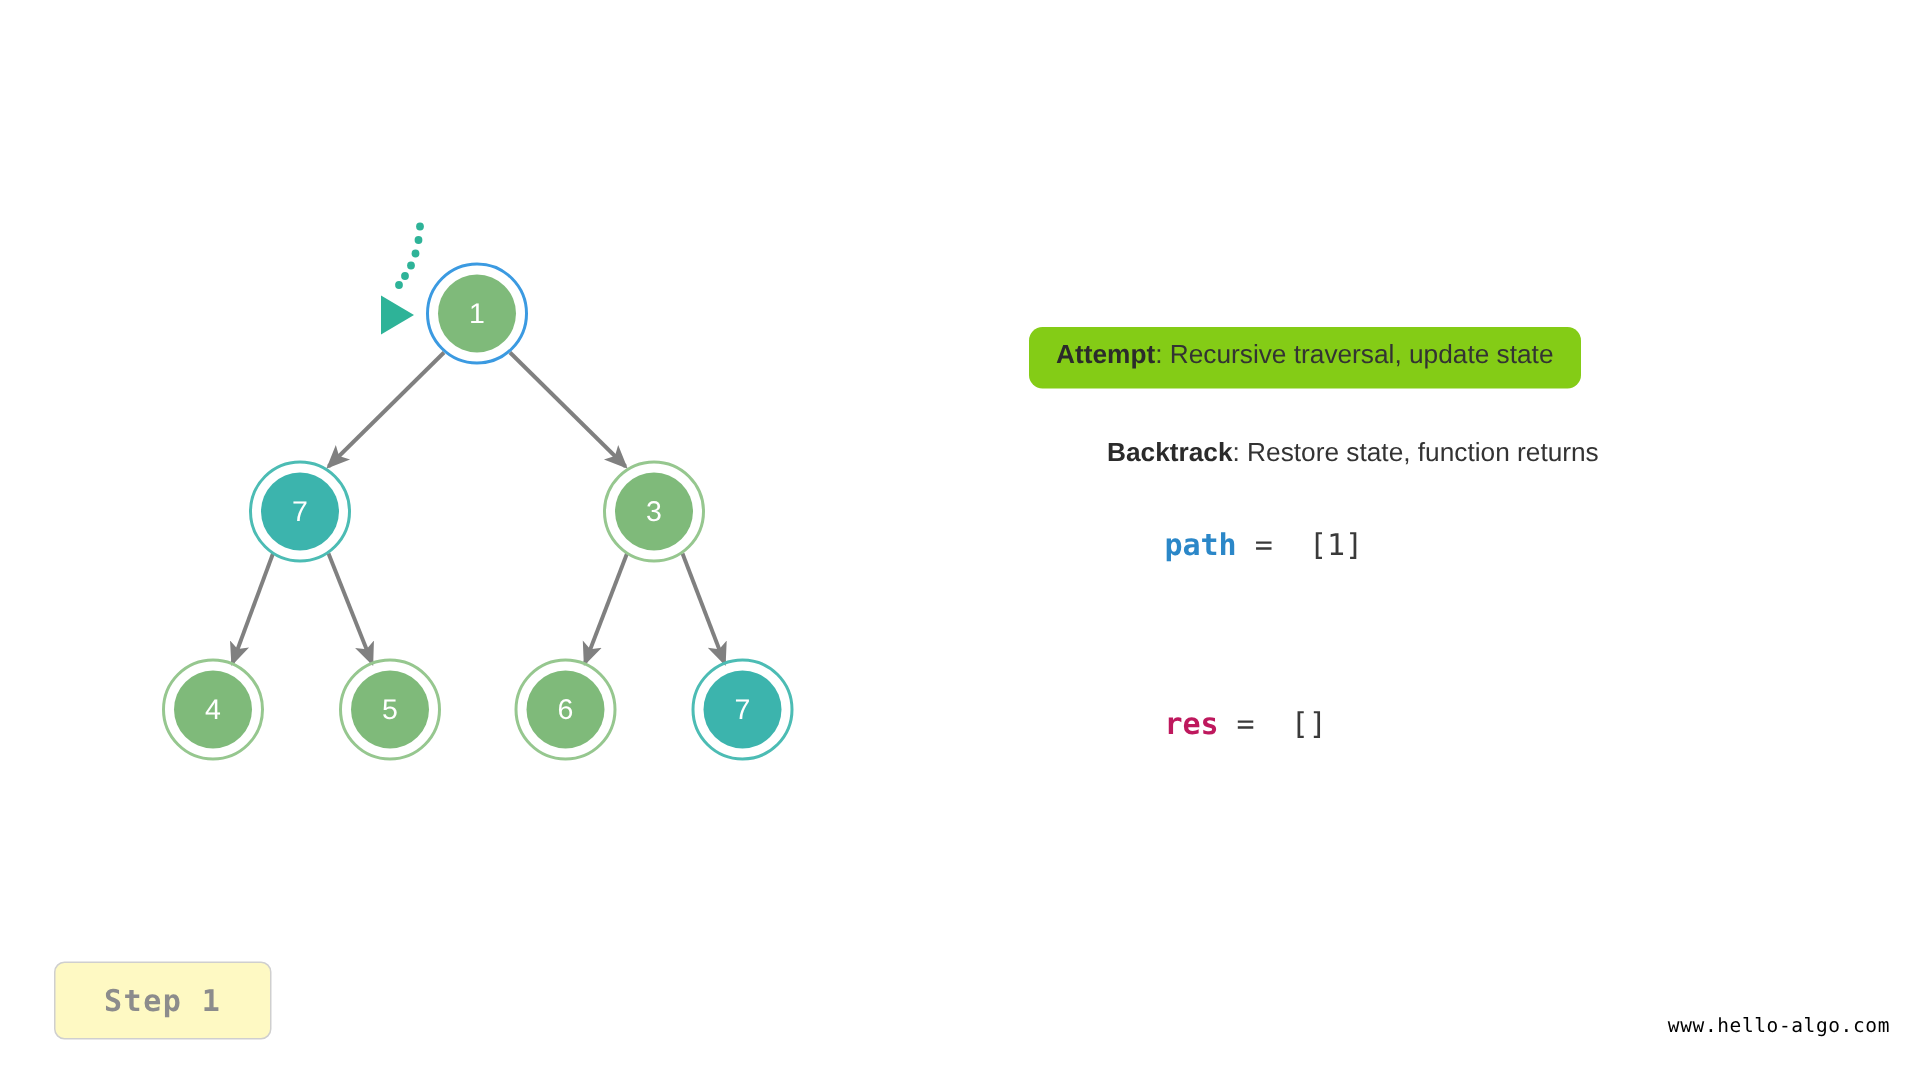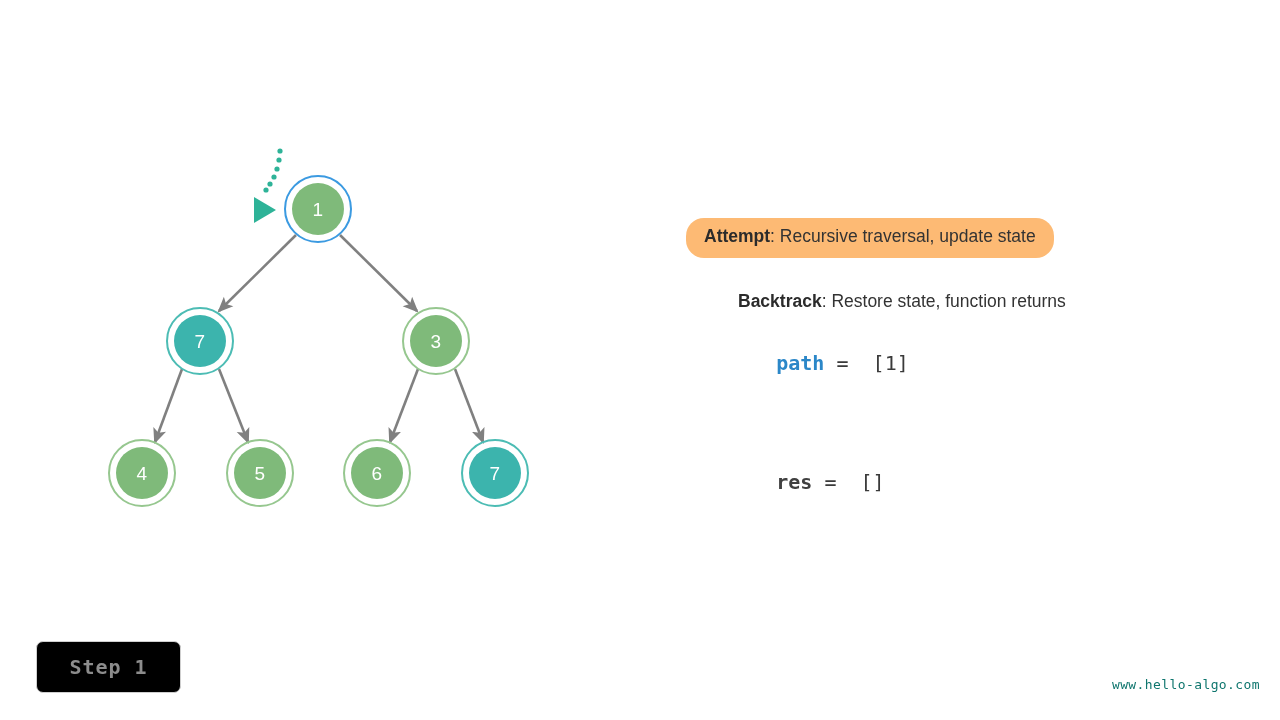--- a/index.html
+++ b/index.html
@@ -81,71 +81,71 @@
     color: #333333;
     line-height: 1;
     white-space: nowrap;
     font-family: "Liberation Sans", sans-serif;
   }
   .desc-row {
     display: inline-block;
     padding: 10px 18px 12px 18px;
     border-radius: 9px;
   }
-  .desc-row.boxed { background: #fdba74; border-radius: 18px; }
+  .desc-row.boxed { background: #84cc16; }
   .desc-key { font-weight: bold; color: #2b2b2b; }
   .desc-val { color: #333333; }
 
   .var-line {
     margin-left: 18px;
     font-family: "DejaVu Sans Mono", "Liberation Mono", monospace;
     font-size: 20px;
     line-height: 1;
     white-space: pre;
   }
   .var-name { font-weight: bold; margin-top: 44px; }
   .var-name.path-color { color: #2b87c8; }
-  .var-name.res-color  { color: #404040; }
+  .var-name.res-color  { color: #be185d; }
   .var-rest { color: #3a3a3a; }
 
   #row-attempt   { position: absolute; left: 0;   top: 0;   }
   #row-backtrack { position: absolute; left: 34px; top: 65px; }
   #row-path      { position: absolute; left: 0;   top: 115px; }
   #row-res       { position: absolute; left: 0;   top: 234px; }
 
   
   #step-badge {
     position: absolute;
     left: 36px;
     top: 641px;
     width: 145px;
     height: 52px;
     border: 1px solid #cfcfcf;
     border-radius: 7px;
-    background: #000000;
+    background: #fef9c3;
     display: flex;
     align-items: center;
     justify-content: center;
   }
   #step-badge .step-text {
     font-family: "DejaVu Sans Mono", "Liberation Mono", monospace;
     font-size: 20px;
     font-weight: bold;
     color: #8c8c8c;
     letter-spacing: 1px;
   }
 
   
   #watermark {
     position: absolute;
     right: 20px;
     top: 677px;
     font-family: "DejaVu Sans Mono", "Liberation Mono", monospace;
     font-size: 13px;
-    color: #0f766e;
+    color: #000000;
     letter-spacing: 0.4px;
   }
 </style>
 </head>
 <body>
 
 <div id="stage">
 
   <div id="tree-canvas">
 

